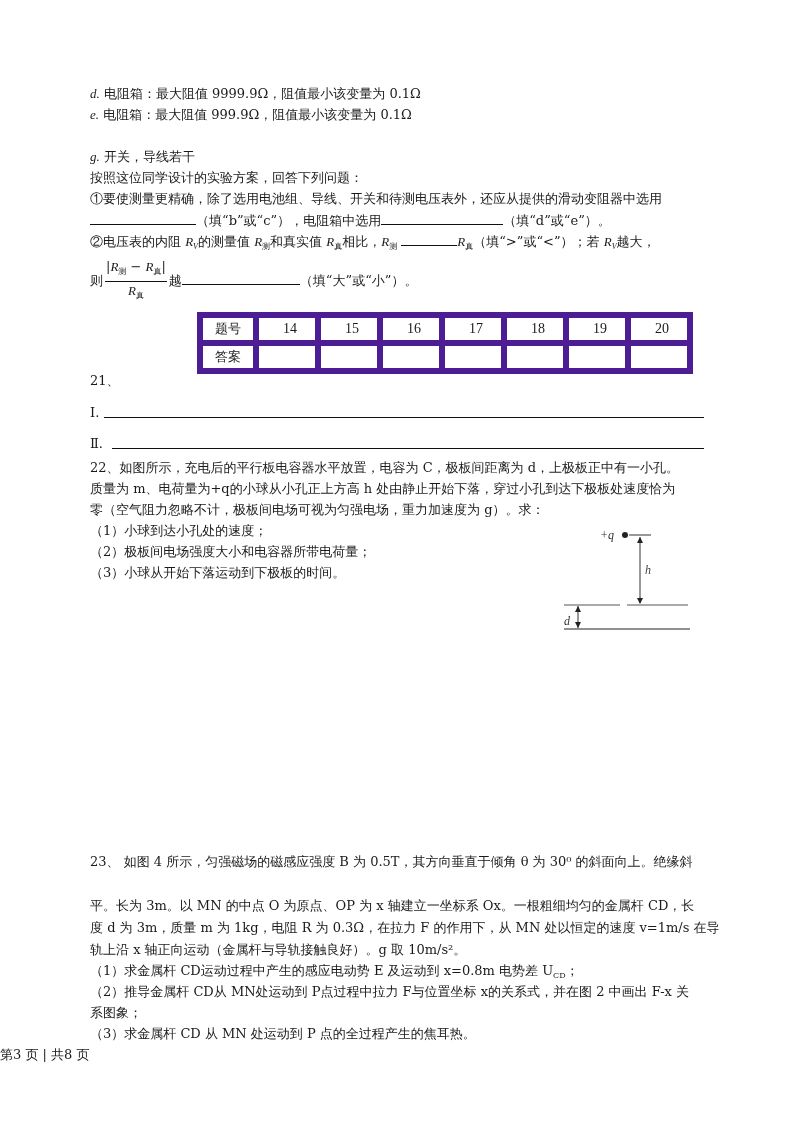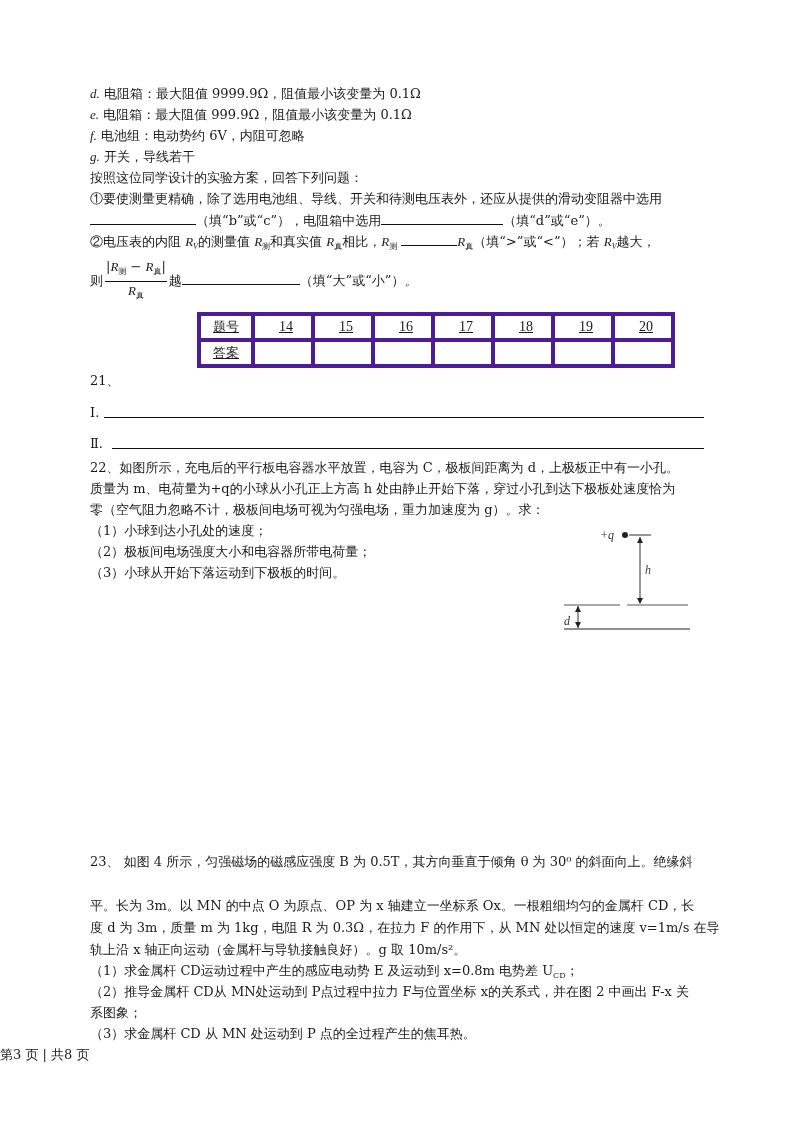--- a/index.html
+++ b/index.html
@@ -10,43 +10,39 @@
   }
   .page { position: absolute; left: 0; top: 0; width: 793px; height: 1122px; }
   .line { position: absolute; left: 90px; white-space: nowrap; line-height: 20px; font-size: 13px; }
   .i { font-style: italic; font-family: "Liberation Serif", serif; }
   .blank { display: inline-block; border-bottom: 1px solid #111; height: 14px; vertical-align: baseline; }
   .sub { font-size: 8px; vertical-align: -3px; }
   .frac { display: inline-block; vertical-align: middle; text-align: center; margin: 0 2px; }
   .frac .num { display: block; border-bottom: 1px solid #111; padding: 0 1px; line-height: 18px; }
   .frac .den { display: block; line-height: 18px; }
   table.ans { position: absolute; left: 197px; top: 312px; border-collapse: collapse; font-size: 14px; font-family: "Liberation Serif", serif; }
-  table.ans td { border: 4px solid #4c1d95; height: 22px; text-align: center; padding: 0; text-decoration: underline; }
+  table.ans td { border: 6px solid #4c1d95; height: 22px; text-align: center; padding: 0; }
   table.ans td.head { width: 50px; font-family: "DejaVu Serif", serif; font-size: 13px; }
   table.ans td.c { width: 50px; padding-left: 6px; }
   .rule { position: absolute; height: 0; border-top: 1.5px solid #111; }
   .footer { position: absolute; top: 1046px; left: 0; width: 793px; font-size: 13px; }
   svg.fig { position: absolute; left: 550px; top: 520px; }
 </style>
 </head>
 <body>
 
 <div class="page">
 
   <div class="line" style="top:84px">
     <span class="i">d.</span>
     <span>电阻箱：最大阻值 9999.9Ω，阻值最小该变量为 0.1Ω</span>
   </div>
   <div class="line" style="top:105px">
     <span class="i">e.</span>
     <span>电阻箱：最大阻值 999.9Ω，阻值最小该变量为 0.1Ω</span>
-  </div>
-  <div class="line" style="top:126px">
-    <span class="i">f.</span>
-    <span>电池组：电动势约 6V，内阻可忽略</span>
   </div>
   <div class="line" style="top:147px">
     <span class="i">g.</span>
     <span>开关，导线若干</span>
   </div>
   <div class="line" style="top:189px">①要使测量更精确，除了选用电池组、导线、开关和待测电压表外，还应从提供的滑动变阻器中选用</div>
 
   <div class="line" style="top:168px">按照这位同学设计的实验方案，回答下列问题：</div>
   <div class="line" style="top:231px">
     <span>②电压表的内阻 </span><span class="i">R</span><span class="sub i">V</span><span>的测量值 </span><span class="i">R</span><span class="sub">测</span><span>和真实值 </span><span class="i">R</span><span class="sub">真</span><span>相比，</span><span class="i">R</span><span class="sub">测</span>

